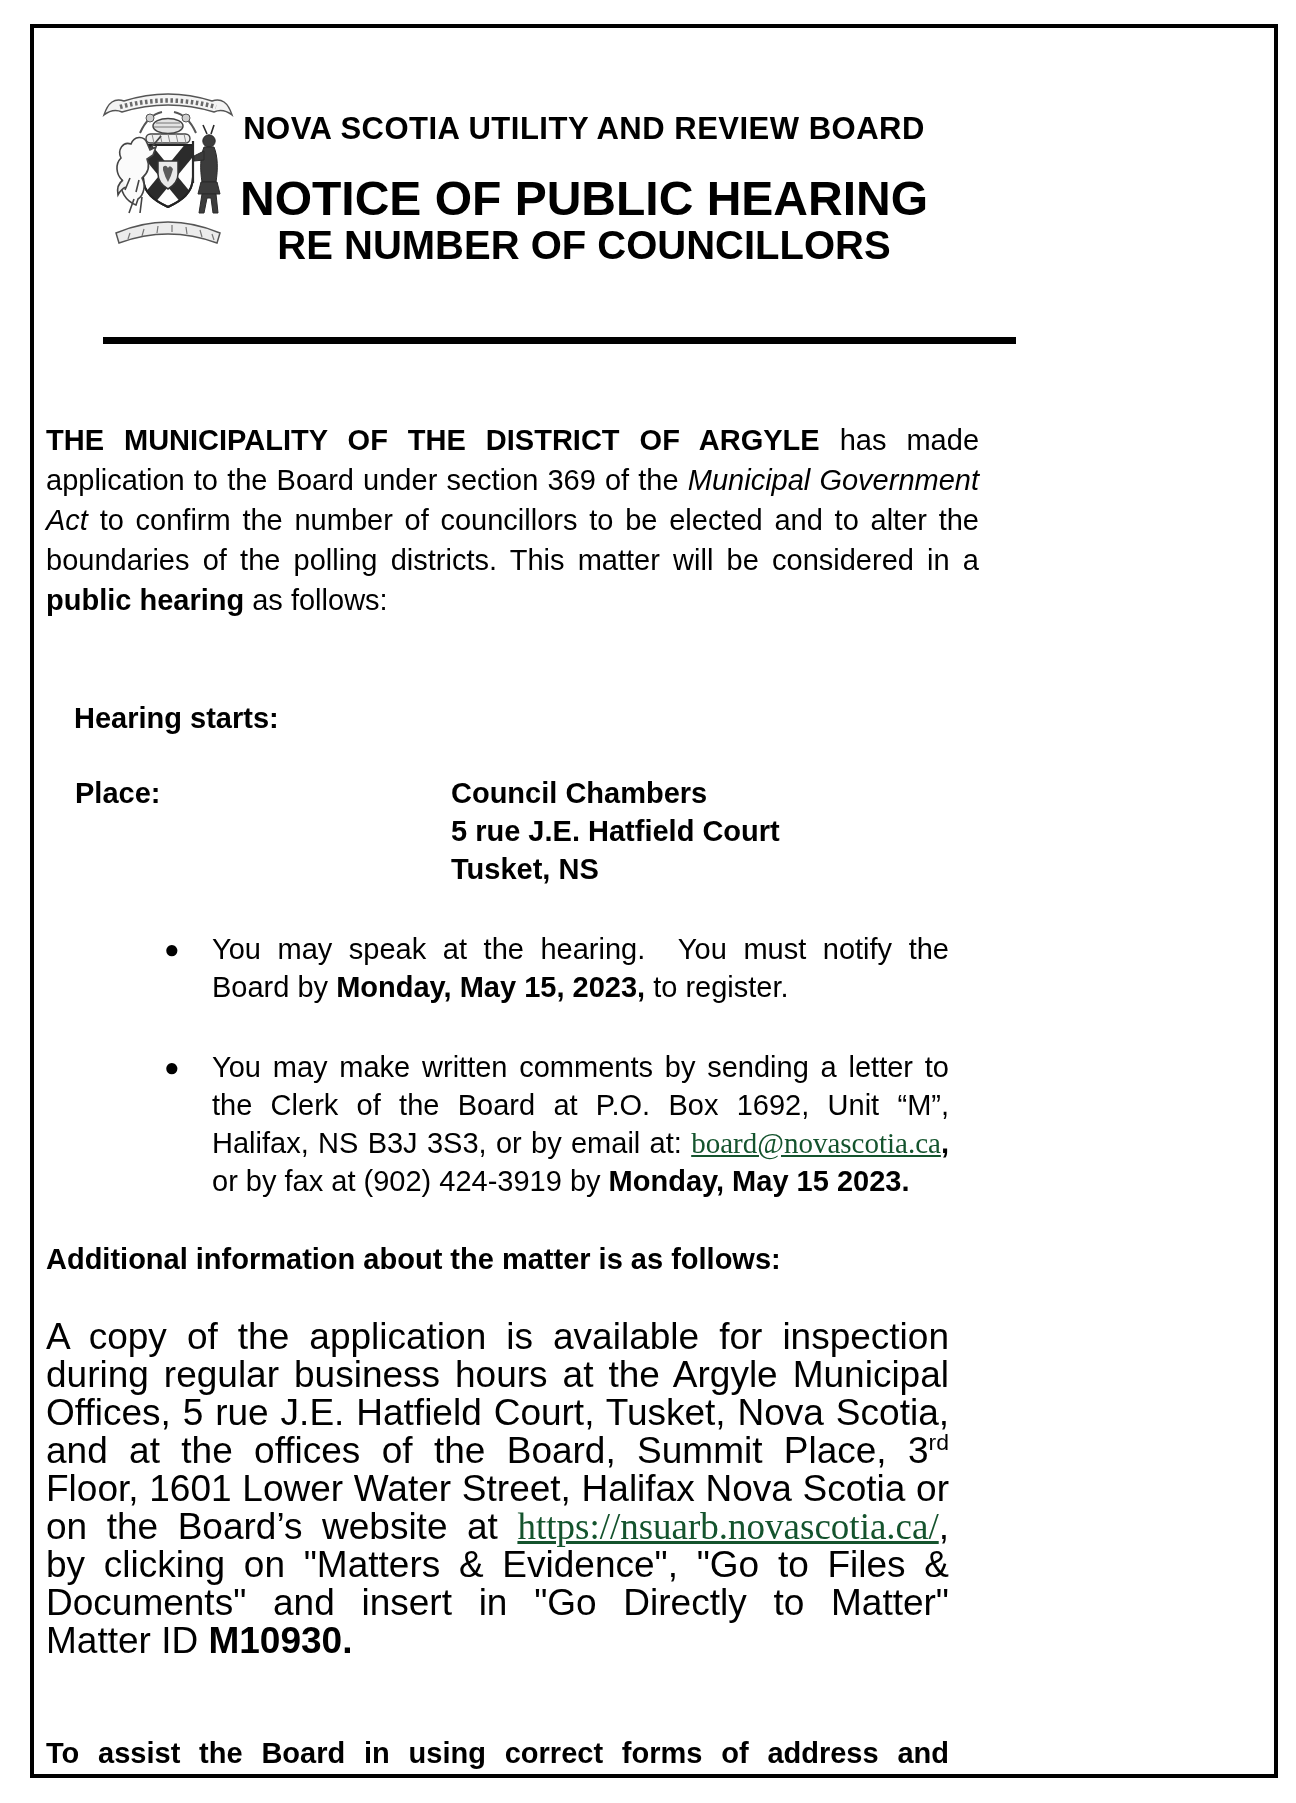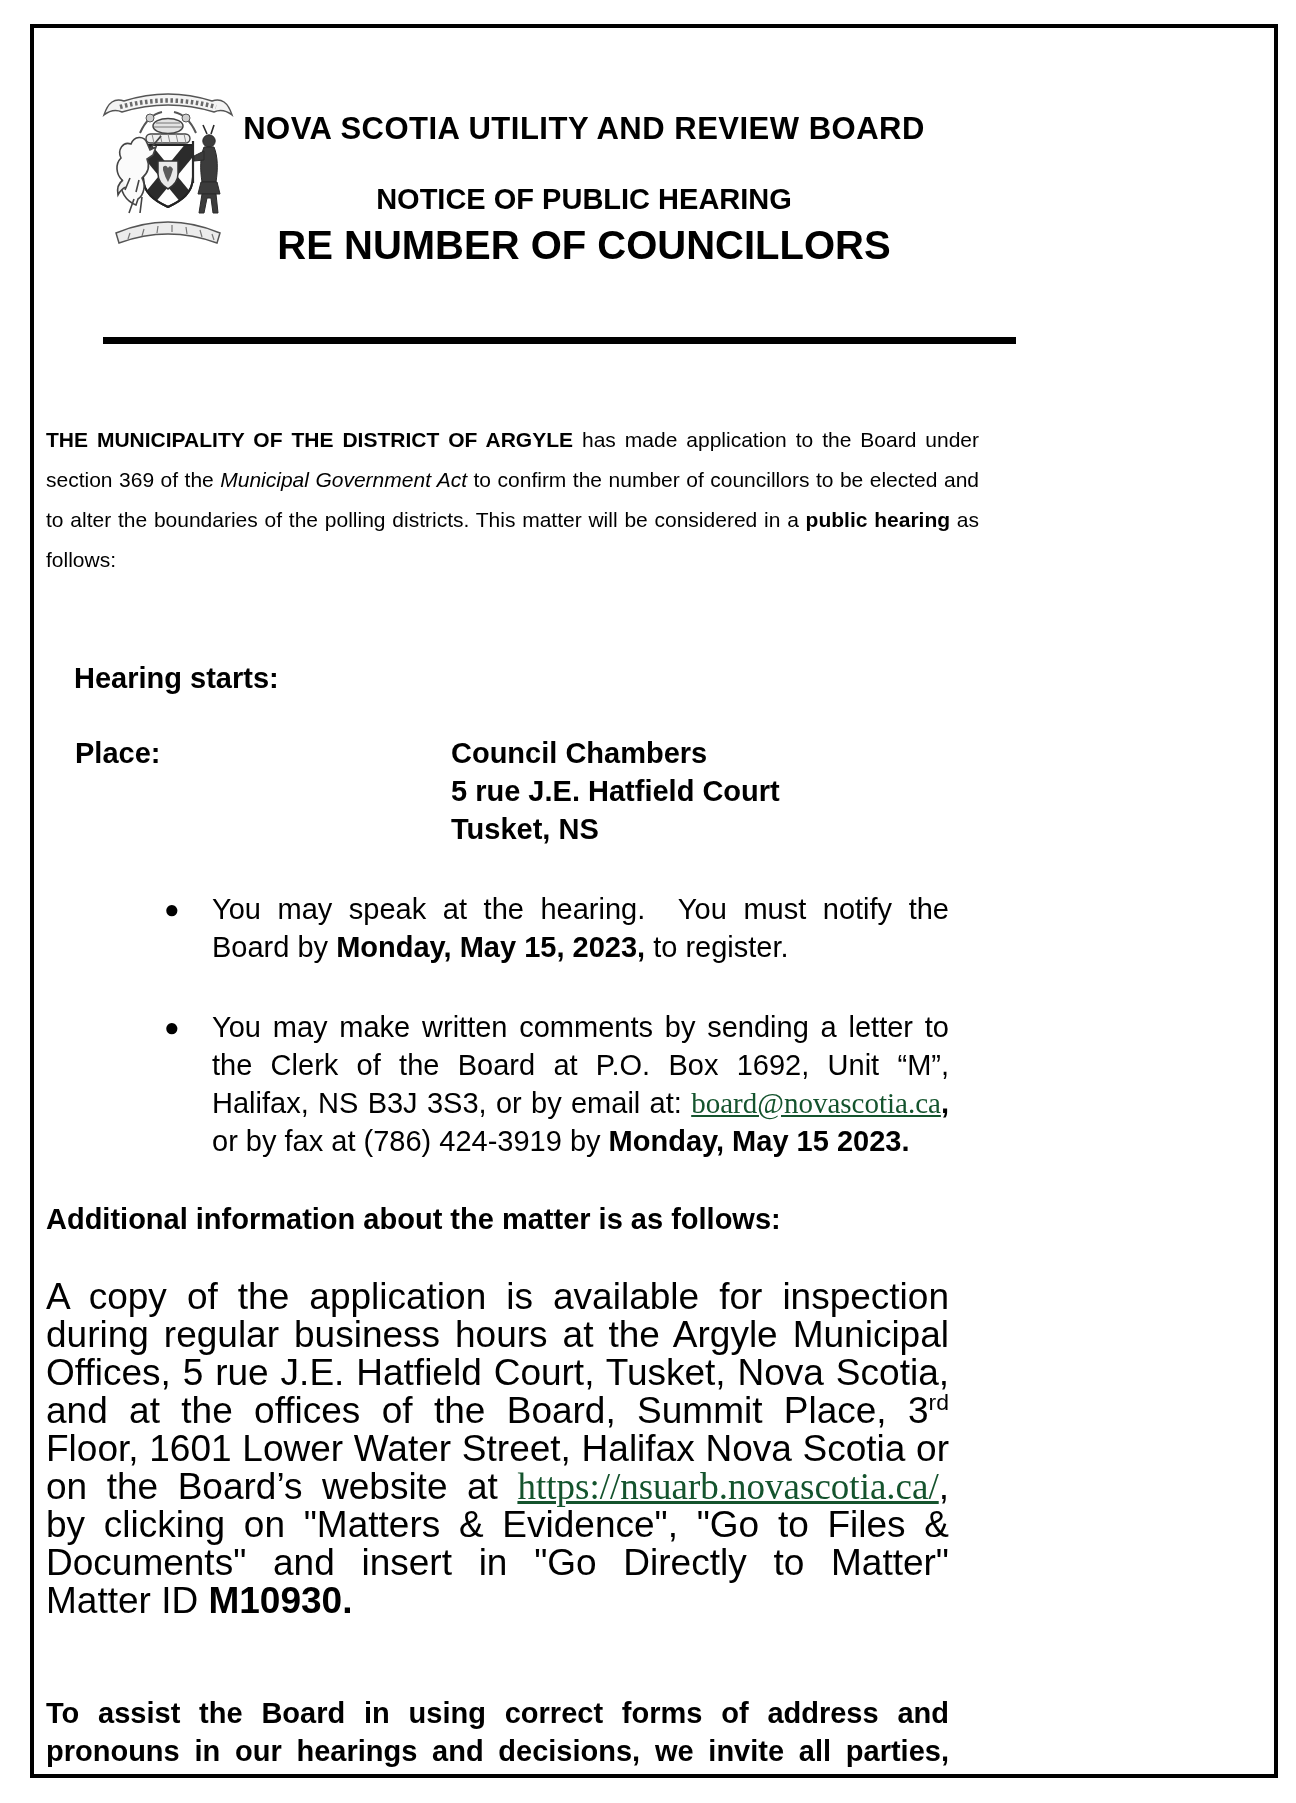--- a/index.html
+++ b/index.html
@@ -14,25 +14,25 @@
   }
   .content{
     position:absolute;left:34px;top:28px;width:982px;height:1746px;
     overflow:hidden;
   }
   
   .header{position:relative;height:316px;}
   .arms{position:absolute;left:56px;top:57px;width:156px;height:168px;}
   .titles{position:absolute;left:0;top:84px;width:1100px;text-align:center;}
   .t1{font-size:31px;line-height:34px;font-weight:bold;letter-spacing:.5px;}
-  .t2{margin-top:30px;font-size:29px;line-height:46px;font-weight:bold;}
+  .t2{margin-top:30px;font-size:48px;line-height:46px;font-weight:bold;}
   .t3{font-size:40px;line-height:46px;font-weight:bold;}
   .rule{position:absolute;left:69px;top:309px;width:1104px;height:7px;background:#000;}
   
-  .para{font-size:21px;line-height:40px;text-align:justify;margin:0 37px 0 12px;}
+  .para{font-size:29px;line-height:40px;text-align:justify;margin:0 37px 0 12px;}
   .intro{margin-top:76px;}
   .row{display:flex;font-weight:bold;font-size:29px;line-height:40px;margin:0 67px 0 40px;}
   .row-hearing{margin-top:78px;flex-direction:column;}
   .row-place{margin-top:36px;line-height:38px;margin-left:41px;}
   .row .label{flex:none;width:376px;}
   .row .value{flex:1;}
   .bullet{display:flex;font-size:29px;line-height:38px;margin:42px 67px 0 130px;}
   .bullet .dot{flex:none;width:48px;font-size:26px;}
   .bullet .btext{flex:1;text-align:justify;}
   .additional{font-size:29px;line-height:38px;font-weight:bold;margin:40px 67px 0 12px;}
@@ -122,21 +122,21 @@
     </div>
   </div>
 
   <div class="bullet">
     <span class="dot">●</span>
     <span class="btext"><span>You may speak at the hearing.&nbsp; You must notify the Board by </span><strong>Monday, May 15, 2023,</strong><span> to register.</span></span>
   </div>
 
   <div class="bullet">
     <span class="dot">●</span>
-    <span class="btext"><span>You may make written comments by sending a letter to the Clerk of the Board at P.O. Box 1692, Unit “M”, Halifax, NS B3J 3S3, or by email at: </span><a class="lnk">board@novascotia.ca</a><strong>,</strong><span> or by fax at (786) 424-3919 by </span><strong>Monday, May 15 2023.</strong></span>
+    <span class="btext"><span>You may make written comments by sending a letter to the Clerk of the Board at P.O. Box 1692, Unit “M”, Halifax, NS B3J 3S3, or by email at: </span><a class="lnk">board@novascotia.ca</a><strong>,</strong><span> or by fax at (902) 424-3919 by </span><strong>Monday, May 15 2023.</strong></span>
   </div>
 
   <div class="additional">Additional information about the matter is as follows:</div>
 
   <p class="copy"><span>A copy of the application is available for inspection during regular business hours at the Argyle Municipal Offices, 5 rue J.E. Hatfield Court, Tusket, Nova Scotia, and at the offices of the Board, Summit Place, 3</span><sup>rd</sup><span> Floor, 1601 Lower Water Street, Halifax Nova Scotia or on the Board’s website at </span><a class="lnk">https://nsuarb.novascotia.ca/</a><span>, by clicking on "Matters &amp; Evidence", "Go to Files &amp; Documents" and insert in "Go Directly to Matter" Matter ID </span><strong>M10930.</strong></p>
 
   <p class="pronouns">To assist the Board in using correct forms of address and pronouns in our hearings and decisions, we invite all parties, lawyers, and all other participants to share their pronouns and titles with the Board and each other if they are comfortable doing so. There is no requirement to provide this information.</p>
 
 </div>
 

